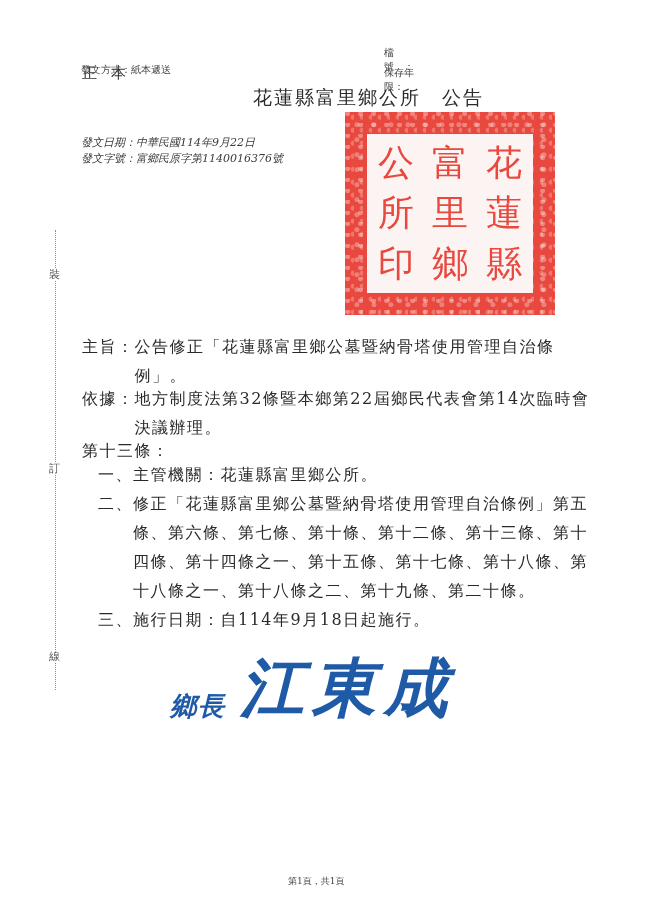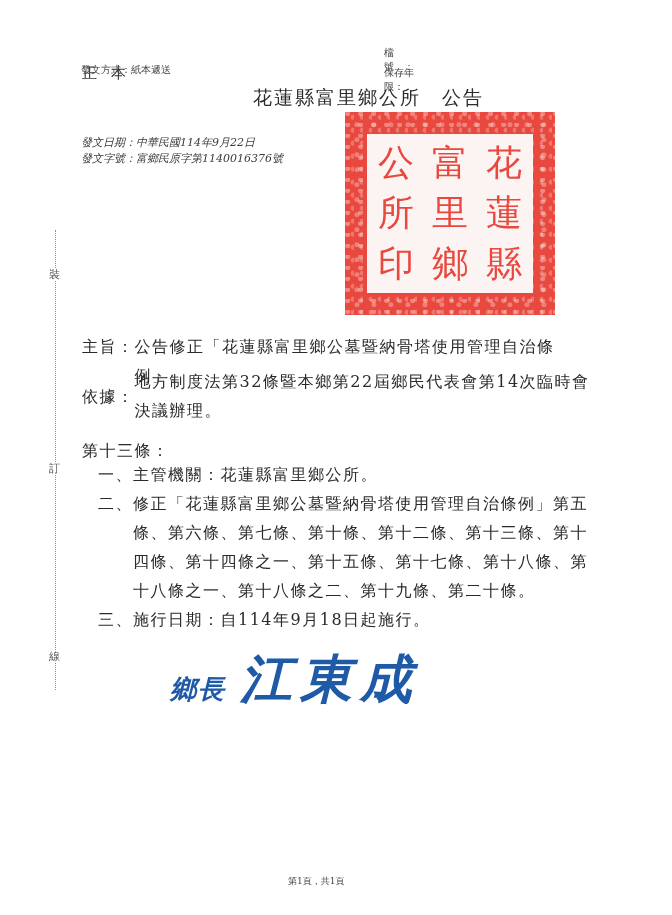--- a/index.html
+++ b/index.html
@@ -44,31 +44,31 @@
       color: #e8483e; font-size: 36px; line-height: 1; font-weight: 300;
       font-family: "DejaVu Serif", serif;
     }
 
     
     .body-text { left: 82px; font-size: 16px; color: #2a2a2a; line-height: 29px; letter-spacing: 1.5px; }
     .row { display: flex; }
     .row .label { white-space: nowrap; }
     .row .content { flex: 1; }
     .subject { top: 332px; width: 520px; }
-    .basis { top: 367px; width: 520px; align-items: center; }
+    .basis { top: 384px; width: 520px; }
     .notice-head { top: 436px; }
     .items { top: 460px; left: 98px; width: 506px; }
     .item { display: flex; }
     .item .num { white-space: nowrap; }
     .item .txt { flex: 1; }
 
     
     .signature { left: 170px; top: 645px; display: flex; align-items: flex-end; color: #1f5aa6; font-family: "DejaVu Sans", sans-serif; }
     .sig-title { font-size: 26px; font-weight: bold; font-style: italic; margin-right: 14px; margin-bottom: 8px; letter-spacing: 2px; }
-    .sig-name { font-size: 52px; font-weight: bold; font-style: italic; letter-spacing: 8px; }
+    .sig-name { font-size: 64px; font-weight: bold; font-style: italic; letter-spacing: 8px; }
 
     .page-footer { left: 288px; top: 875px; font-size: 9px; color: #444; }
   </style>
 </head>
 <body>
 
 <div class="abs copy-type">正本</div>
 <div class="abs send-method">發文方式：紙本遞送</div>
 
 <div class="abs meta-right archive-no">

